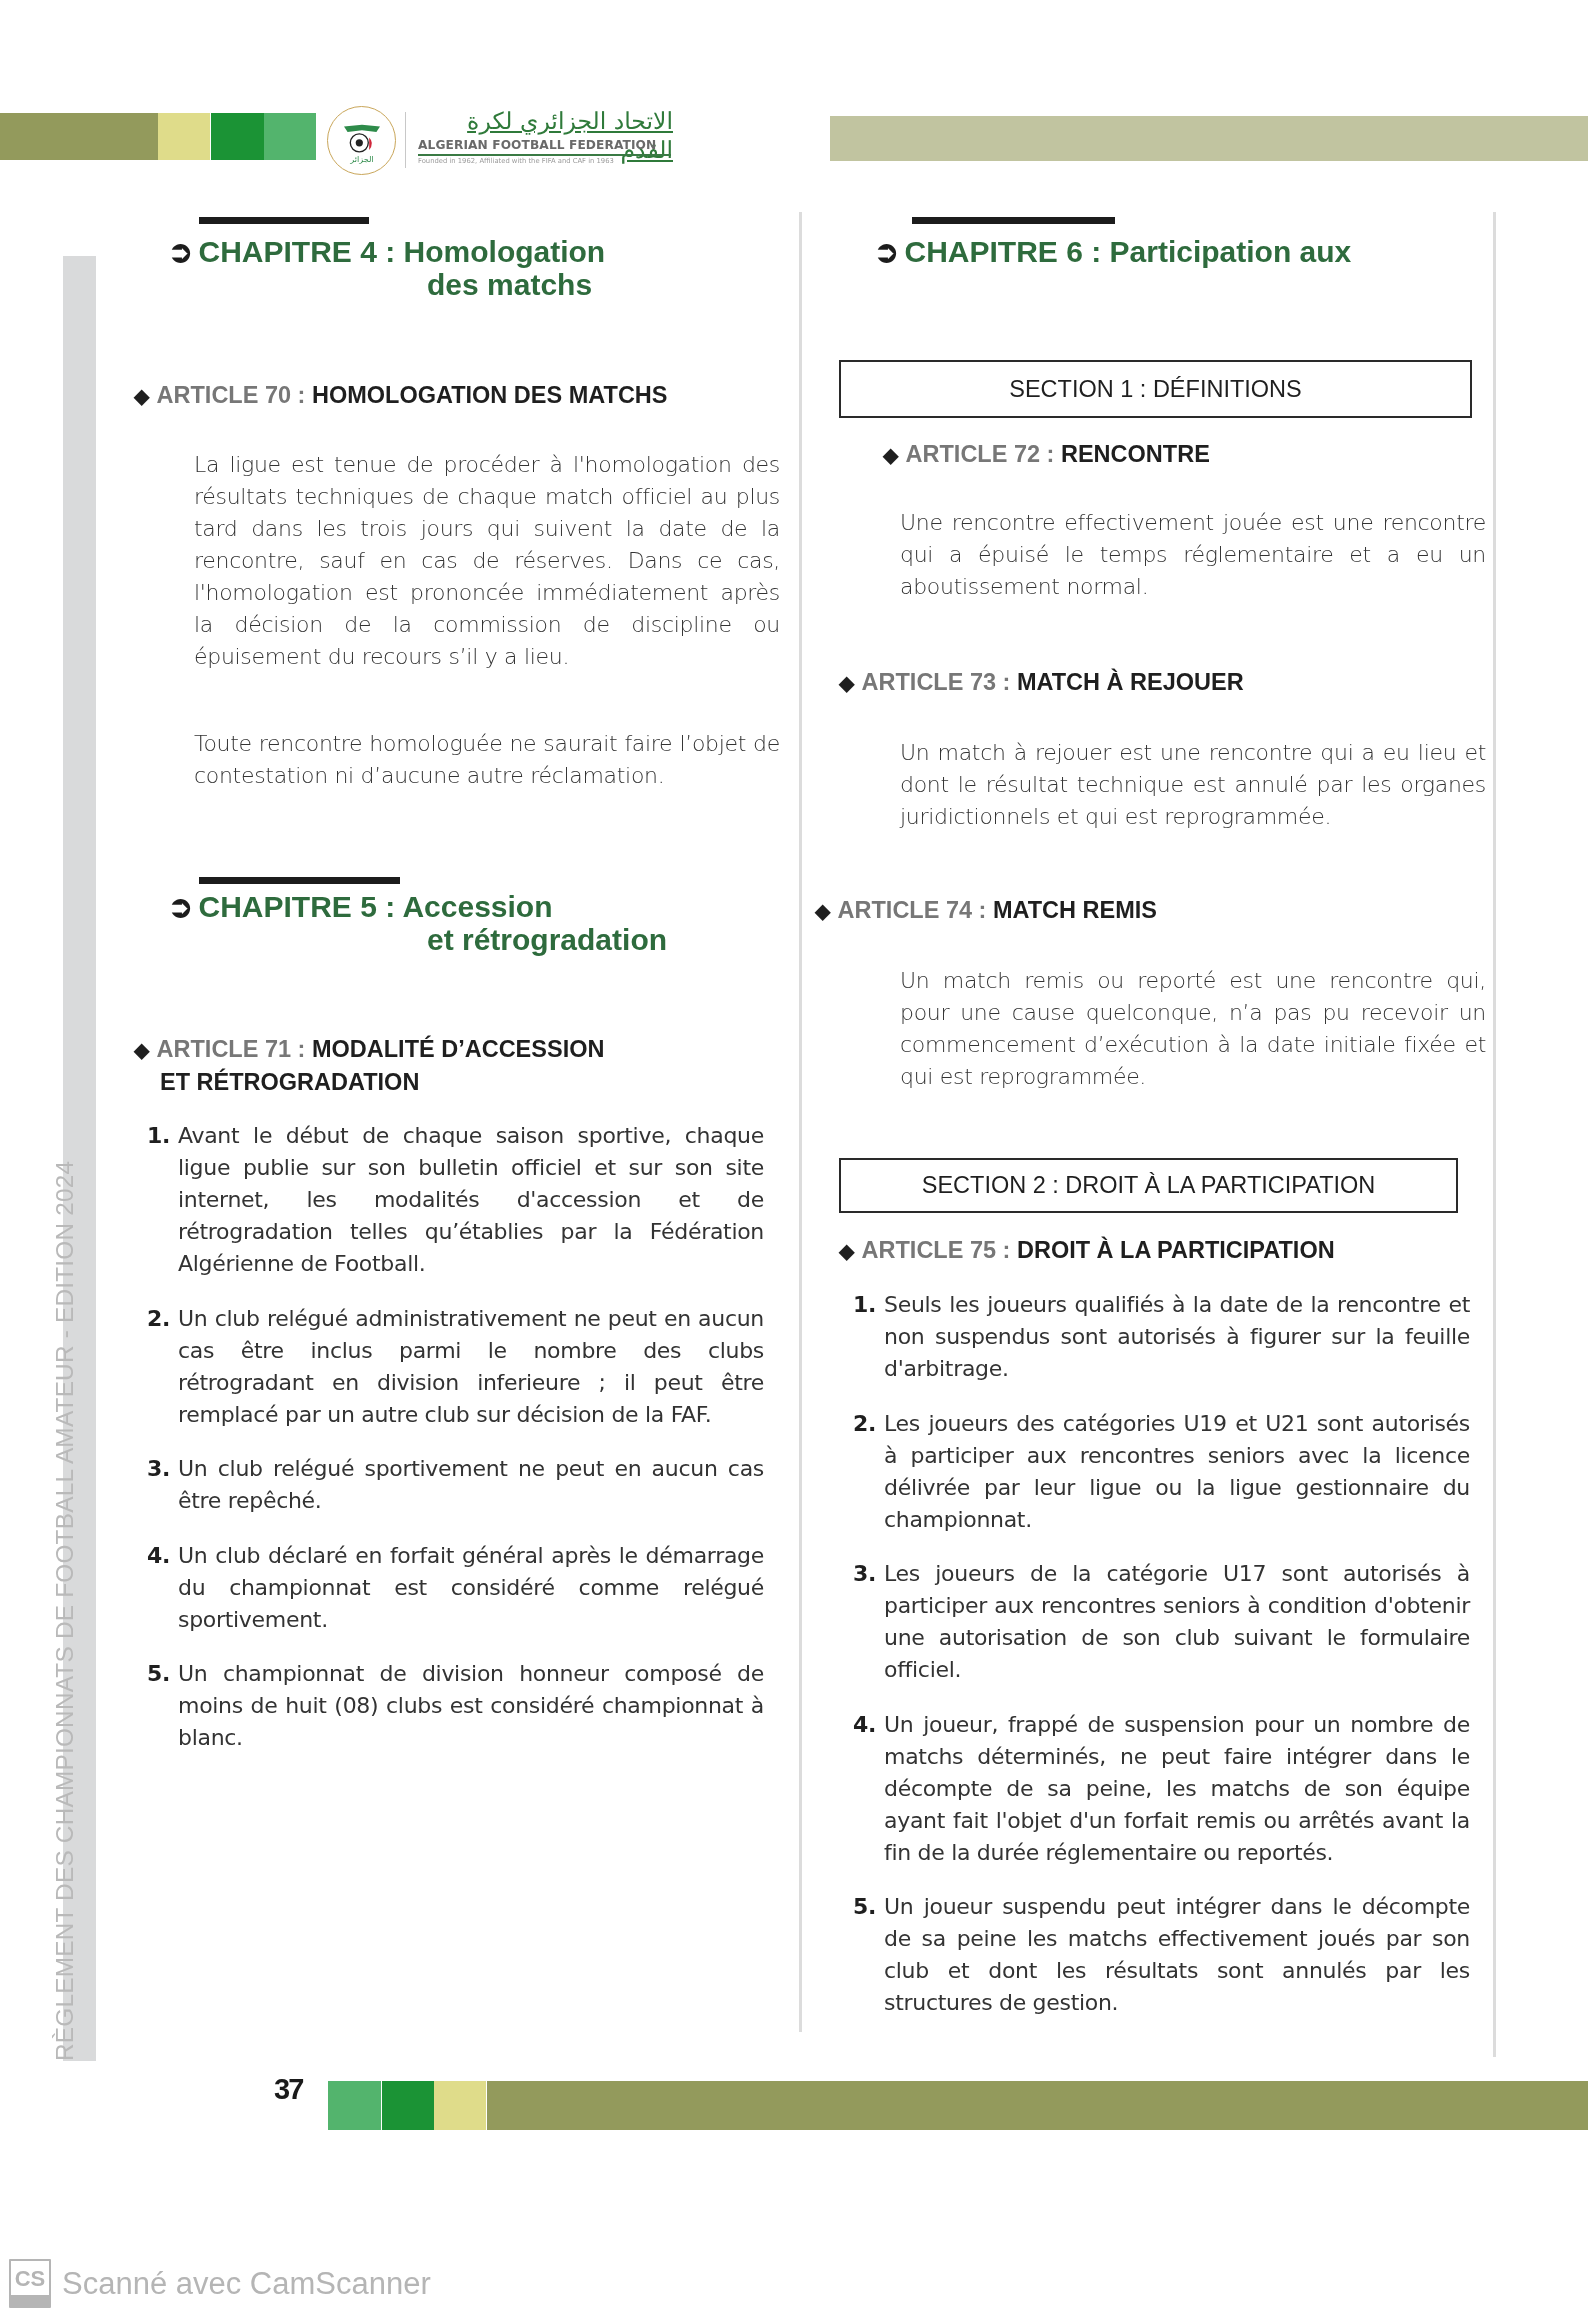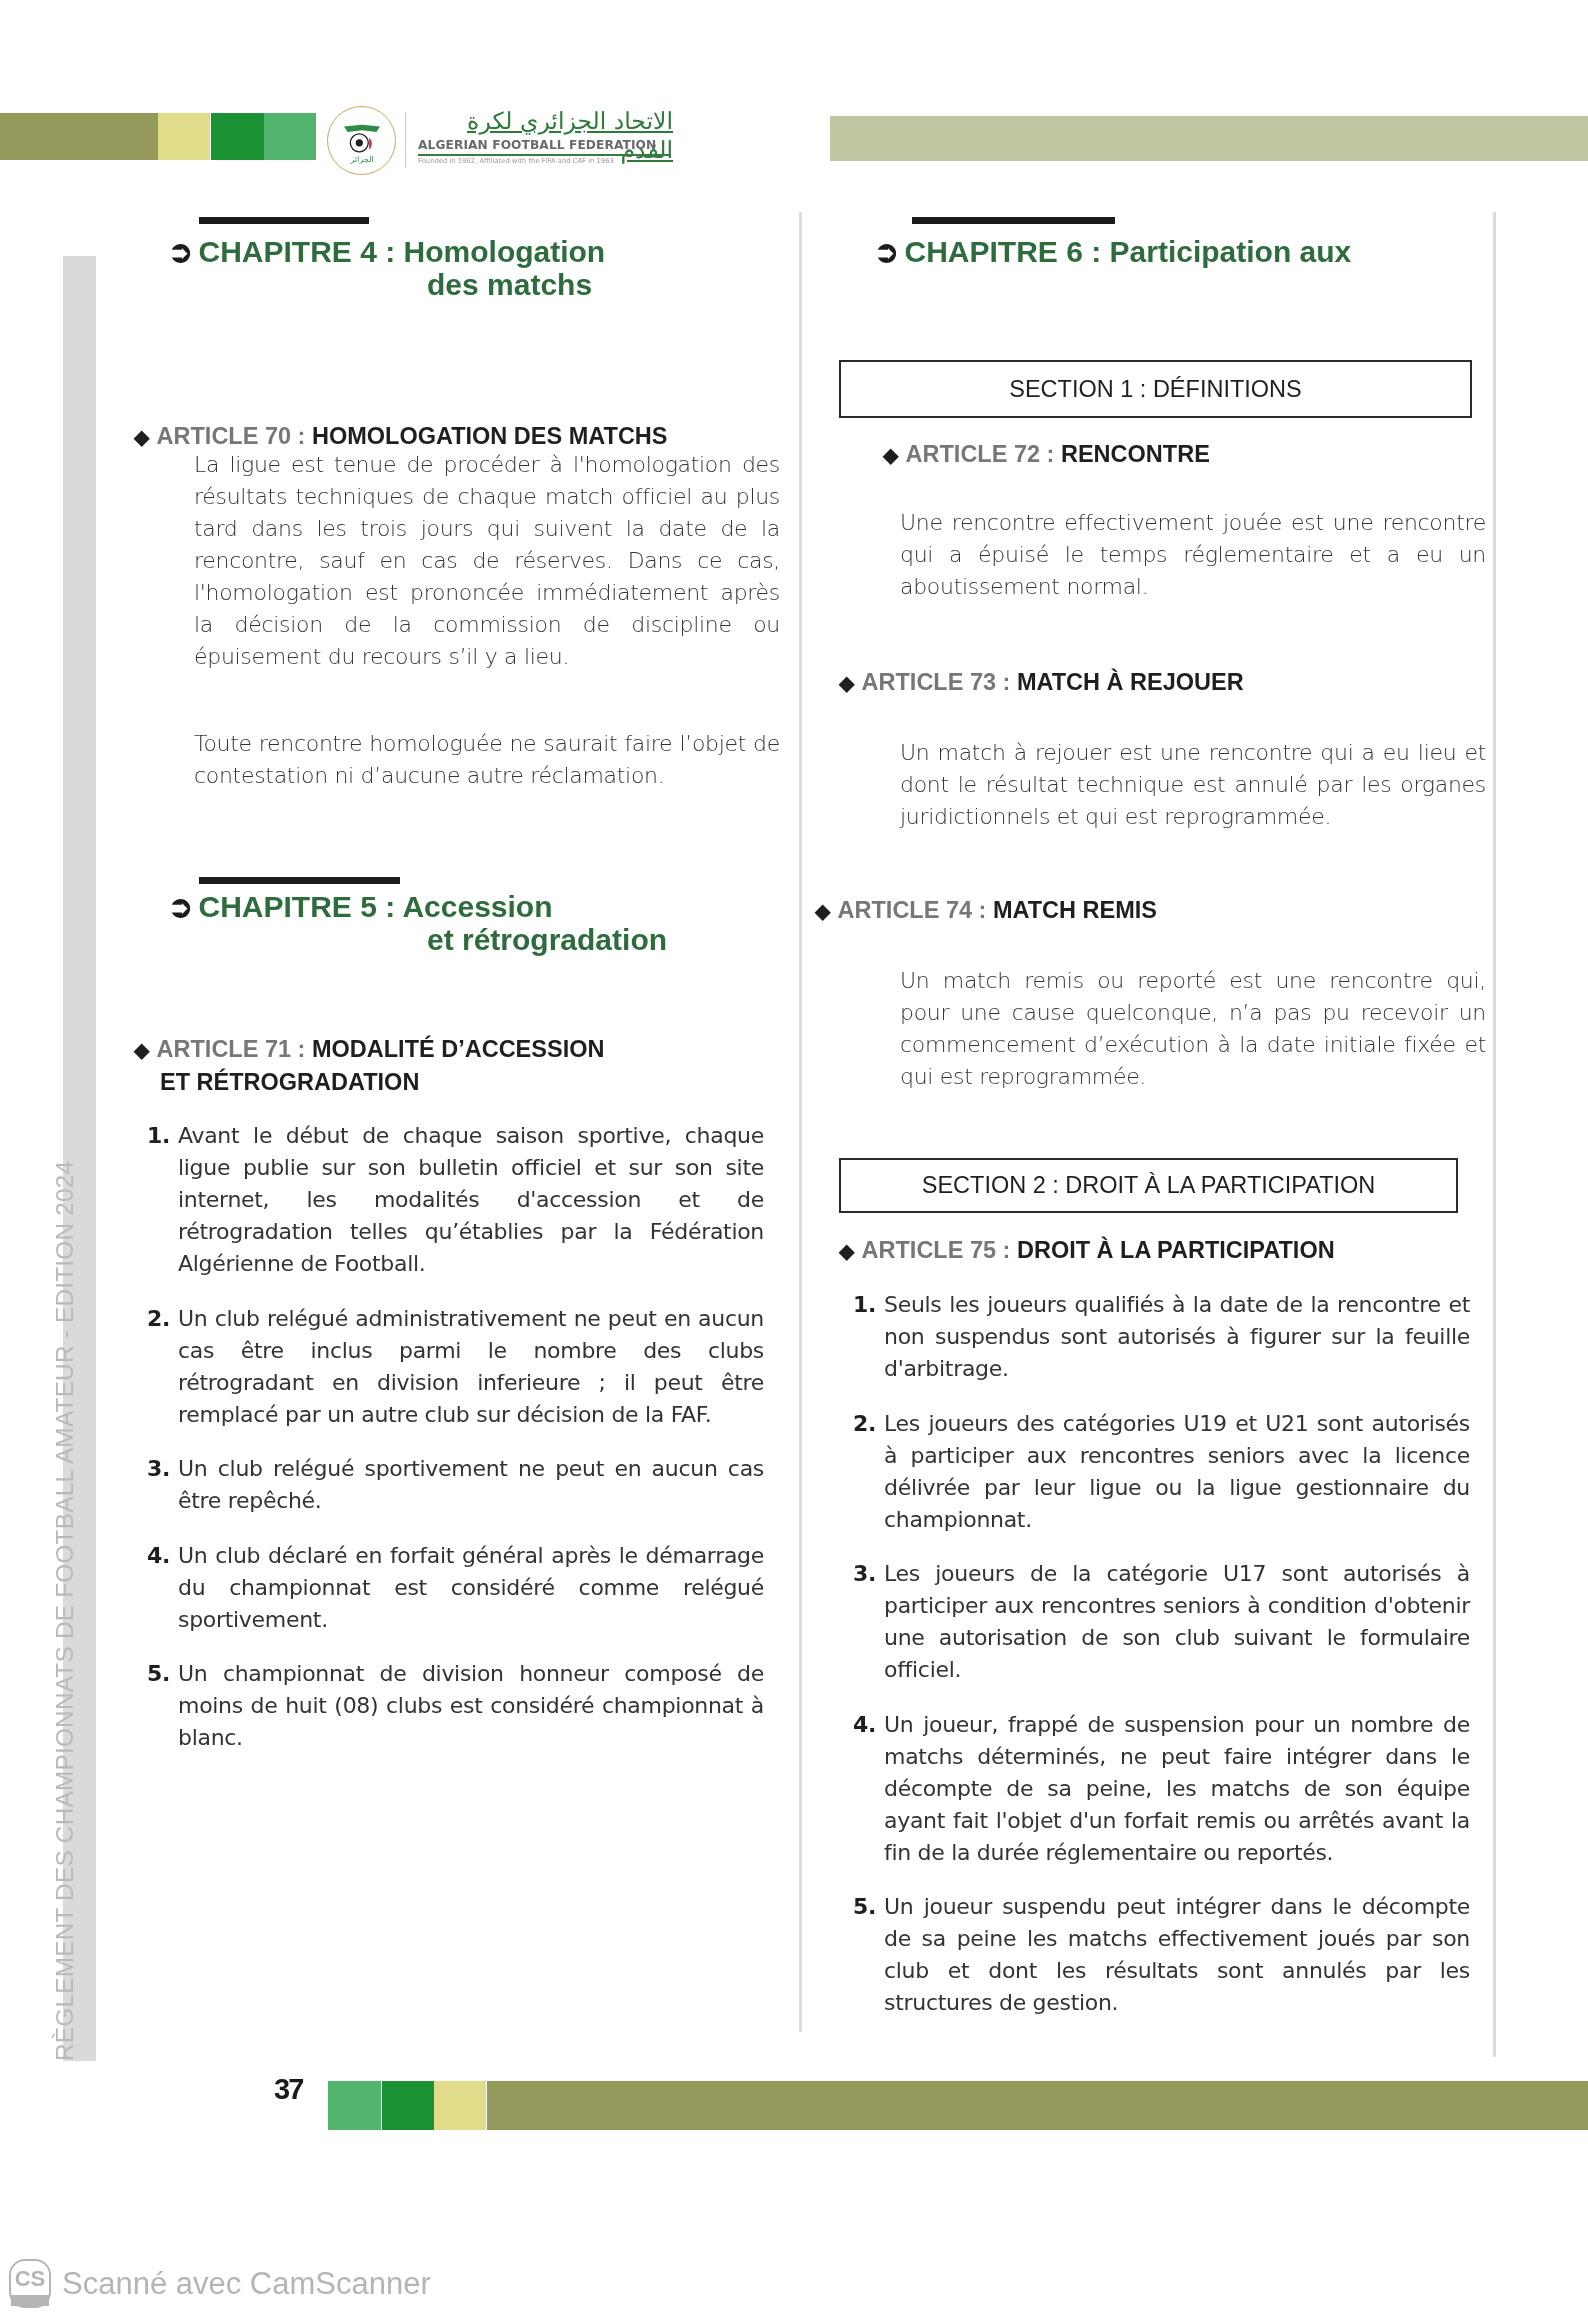--- a/index.html
+++ b/index.html
@@ -68,21 +68,21 @@
     line-height:32px; color:#333333; text-align:justify; letter-spacing:-0.3px;
   }
   .list li .n {
     position:absolute; left:-31px; top:0; font-weight:bold; color:#1f1f1f;
   }
 
   
   .page-num { position:absolute; left:274px; top:2073px; font-family:"Liberation Sans", sans-serif; font-weight:bold; font-size:29px; color:#1a1a1a; letter-spacing:-1.8px; }
   .cam { position:absolute; left:9px; top:2259px; display:flex; align-items:center; }
   .cam-icon {
-    width:42px; height:49px; border:2.7px solid #b5b5b5; border-radius:16px; box-sizing:border-box;
+    width:42px; height:49px; border:2.7px solid #b5b5b5; border-radius:1px; box-sizing:border-box;
     position:relative; display:flex; align-items:flex-start; justify-content:center;
     font-family:"Liberation Sans", sans-serif; font-weight:bold; font-size:22px; color:#b5b5b5; padding-top:4.5px;
   }
   .cam-icon::after { content:""; position:absolute; left:0; right:0; bottom:0; height:11px; background:#b5b5b5; }
   .cam-text { margin-left:11px; font-family:"Liberation Sans", sans-serif; font-size:31px; color:#b5b5b5; }
 </style>
 </head>
 <body>
 
 <div class="band" style="left:0;top:113px;width:158px;background:#939a5c;"></div>
@@ -112,21 +112,21 @@
 <div class="vdiv" style="left:799px;top:212px;height:1820px;"></div>
 <div class="vdiv" style="left:1493px;top:212px;height:1845px;"></div>
 
 <section>
   <div class="chap-rule" style="left:199px;top:217px;width:170px;"></div>
   <div class="chap" style="left:168px;top:235px;">
     <span class="arrow">➲</span><span>CHAPITRE  4 : </span><span>Homologation</span>
     <span class="sub" style="padding-left:259px;">des matchs</span>
   </div>
 
-  <div class="art" style="left:134px;top:379px;margin-top:41px;">
+  <div class="art" style="left:134px;top:379px;">
     <span class="diamond">◆</span><span class="num">ARTICLE 70 :</span><span> HOMOLOGATION DES MATCHS</span>
   </div>
   <p class="para" style="left:178px;top:433px;width:586px;">La ligue est tenue de procéder à l'homologation des résultats techniques de chaque match officiel au plus tard dans les trois jours qui suivent la date de la rencontre, sauf en cas de réserves. Dans ce cas, l'homologation est prononcée immédiatement après la décision de la commission de discipline ou épuisement du recours s’il y a lieu.</p>
   <p class="para" style="left:178px;top:712px;width:586px;">Toute rencontre homologuée ne saurait faire l’objet de contestation ni d’aucune autre réclamation.</p>
 </section>
 
 <section>
   <div class="chap-rule" style="left:199px;top:877px;width:201px;"></div>
   <div class="chap" style="left:168px;top:890px;">
     <span class="arrow">➲</span><span>CHAPITRE  5 : </span><span>Accession</span>

